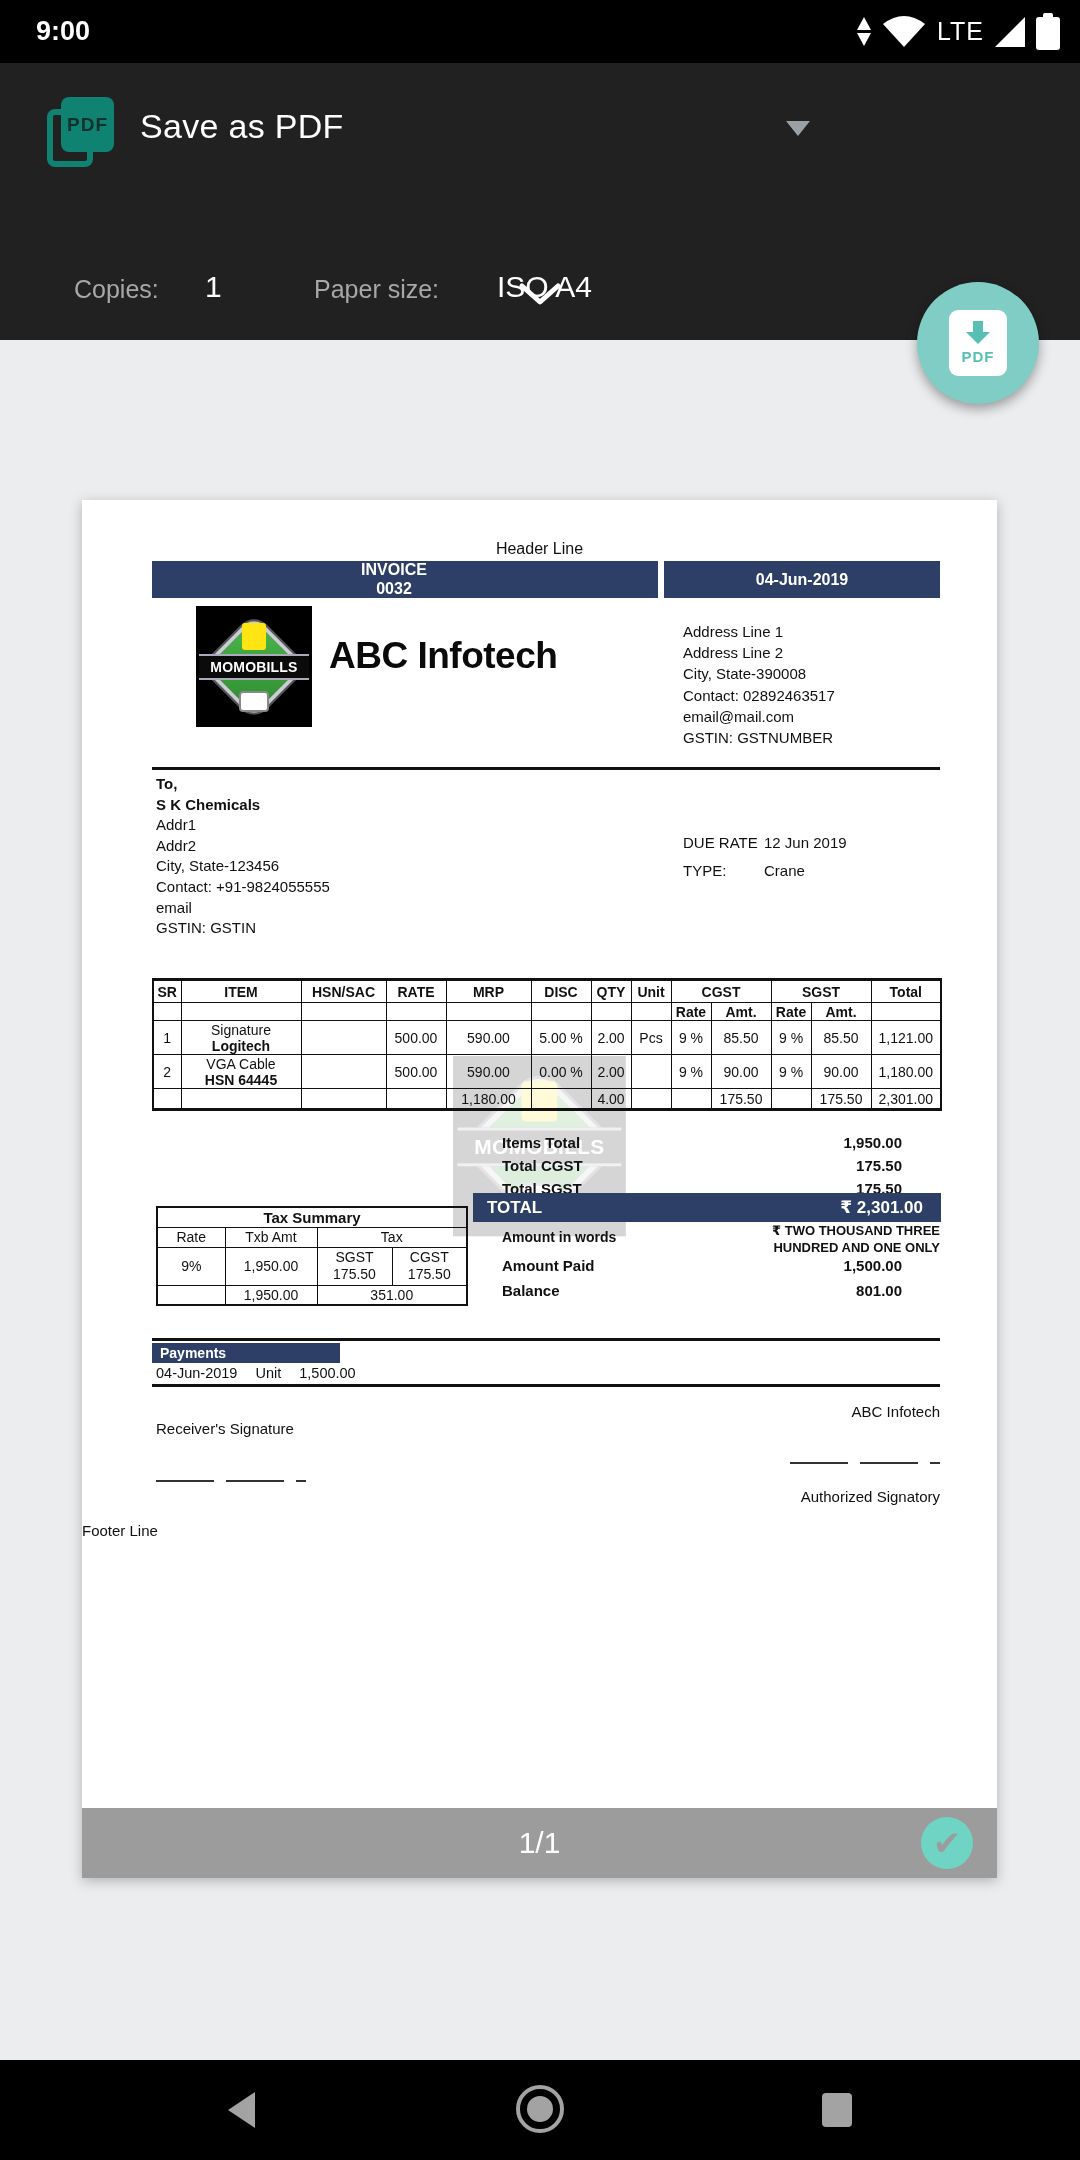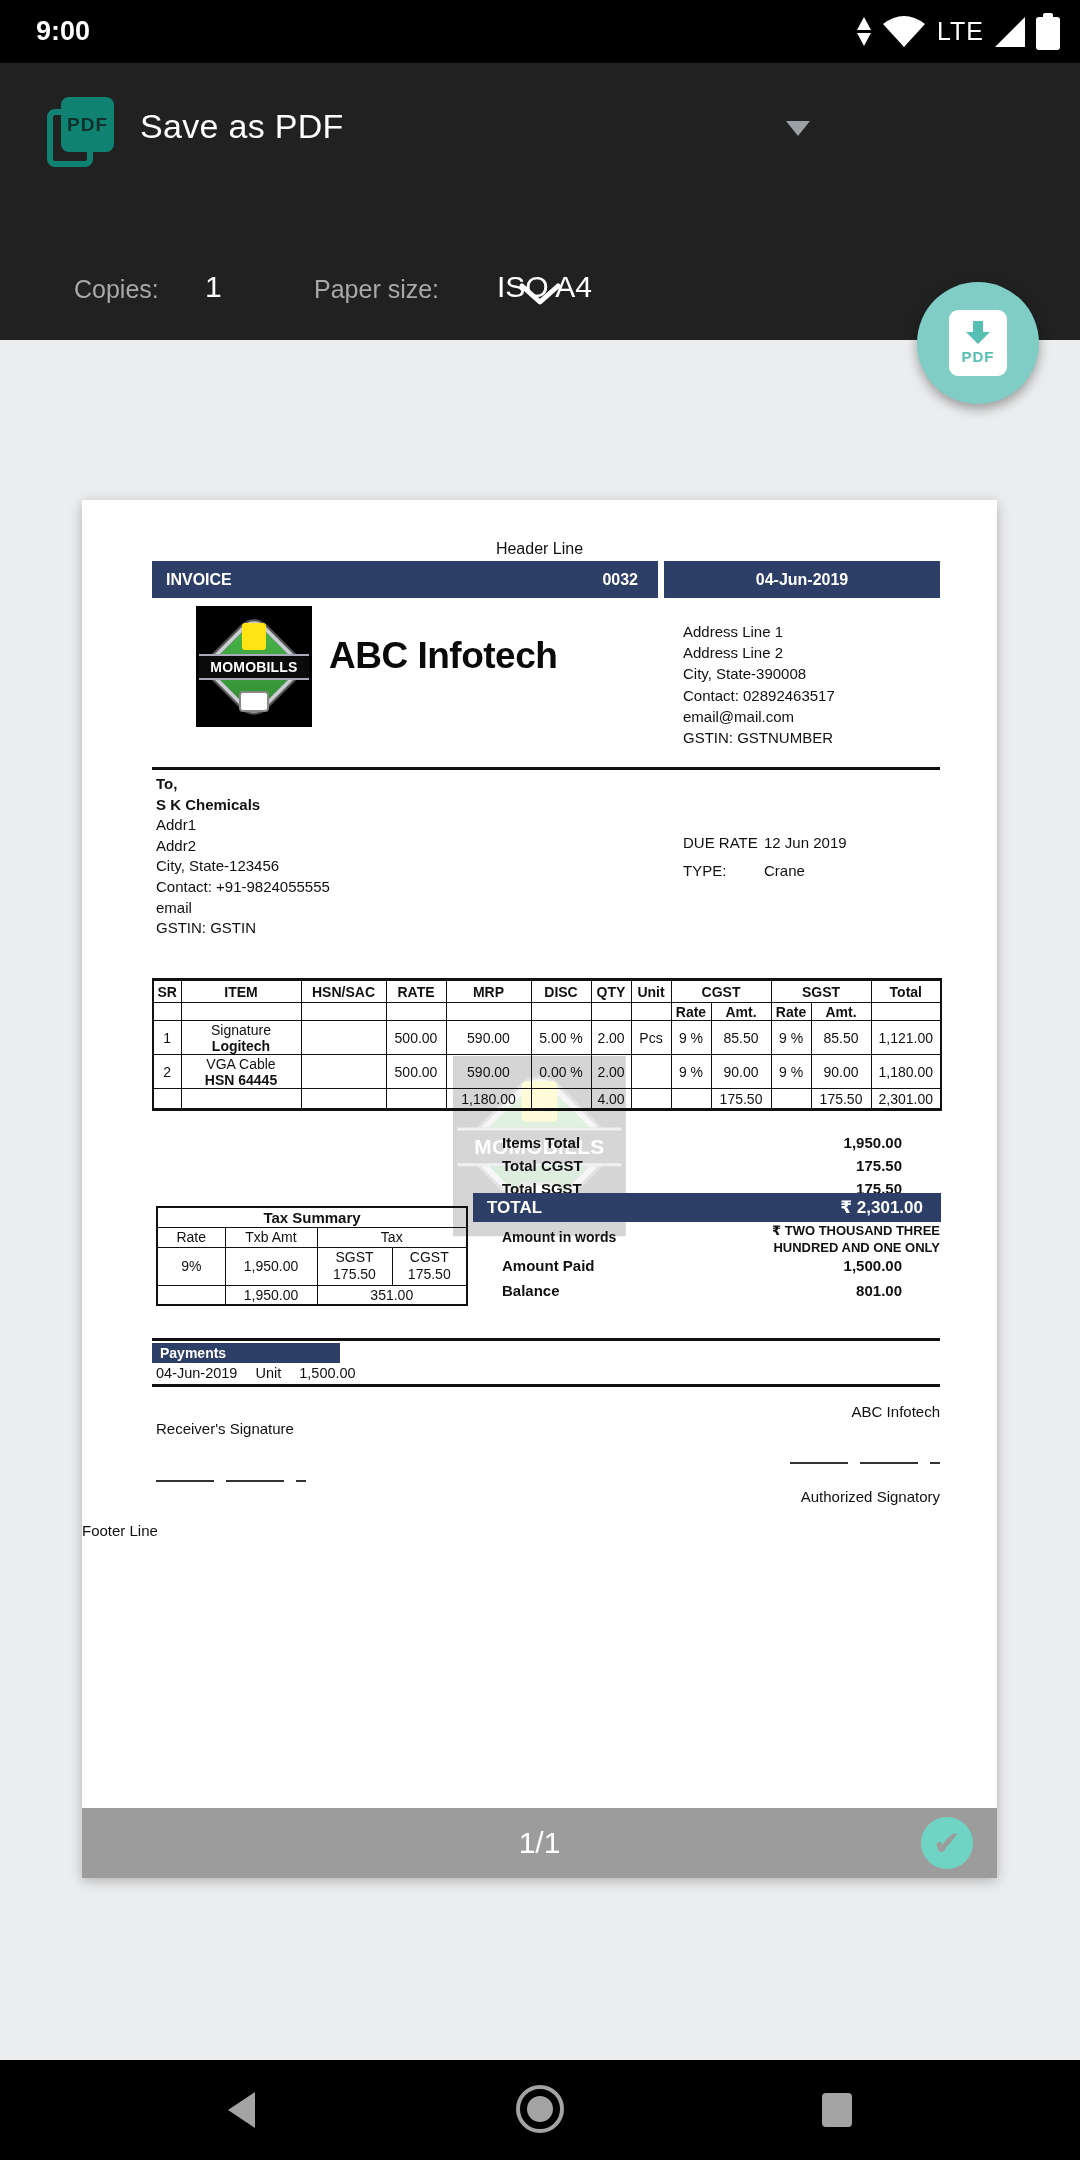--- a/index.html
+++ b/index.html
@@ -37,21 +37,21 @@
   
   .fab{left:917px;top:282px;width:122px;height:122px;border-radius:50%;background:var(--teal-fab);z-index:5;box-shadow:0 5px 12px rgba(0,0,0,.35);display:flex;align-items:center;justify-content:center;}
   .fab-badge{width:58px;height:66px;background:#fff;border-radius:9px;display:flex;flex-direction:column;align-items:center;justify-content:center;}
   .fab-arrow-stem{width:10px;height:11px;background:#57bfb3;}
   .fab-arrow-head{width:0;height:0;border-left:12px solid transparent;border-right:12px solid transparent;border-top:12px solid #57bfb3;}
   .fab-label{color:#57bfb3;font-size:15px;font-weight:800;letter-spacing:1px;margin-top:4px;}
 
   
   .page{left:82px;top:500px;width:915px;height:1378px;background:#fff;z-index:1;box-shadow:0 3px 12px rgba(0,0,0,.25);color:#111;}
   .hdr-line{left:0;top:40px;width:100%;text-align:center;font-size:16px;}
-  .inv-bar-left{left:70px;top:61px;width:506px;height:37px;background:var(--navy);color:#fff;display:flex;align-items:center;justify-content:space-between;padding:0 20px 0 14px;font-size:16px;font-weight:700;}
+  .inv-bar-left{left:70px;top:61px;width:506px;height:37px;background:var(--navy);color:#fff;display:flex;align-items:center;justify-content:space-between;padding:0 36px 0 14px;font-size:16px;font-weight:700;flex-direction:column;}
   .inv-bar-date{left:582px;top:61px;width:276px;height:37px;background:var(--navy);color:#fff;display:flex;align-items:center;justify-content:center;font-size:16px;font-weight:700;}
 
   .logo{width:116px;height:121px;background:#000;overflow:hidden;}
   .logo-main{left:114px;top:106px;}
   .logo .diamond{position:absolute;left:50%;top:50%;width:74px;height:74px;transform:translate(-50%,-50%) rotate(45deg);background:linear-gradient(135deg,#4cb84c,#2e8b2e);border:4px solid #c9ced2;border-radius:16px;box-shadow:0 0 0 2px #555;}
   .logo .doc{position:absolute;left:50%;top:17px;transform:translateX(-50%);width:24px;height:27px;background:#ffe413;border-radius:3px;}
   .logo .band{position:absolute;left:3px;right:3px;top:50%;transform:translateY(-50%);height:26px;background:#0b0b0b;border-top:2px solid #aab;border-bottom:2px solid #aab;display:flex;align-items:center;justify-content:center;}
   .logo .band span{color:#fff;font-weight:800;font-size:14px;letter-spacing:.2px;}
   .logo .phone{position:absolute;left:50%;bottom:15px;transform:translateX(-50%);width:30px;height:21px;background:#fff;border:2px solid #888;border-radius:4px;}
   .watermark{left:371px;top:556px;transform:scale(1.49);transform-origin:top left;opacity:.16;}

